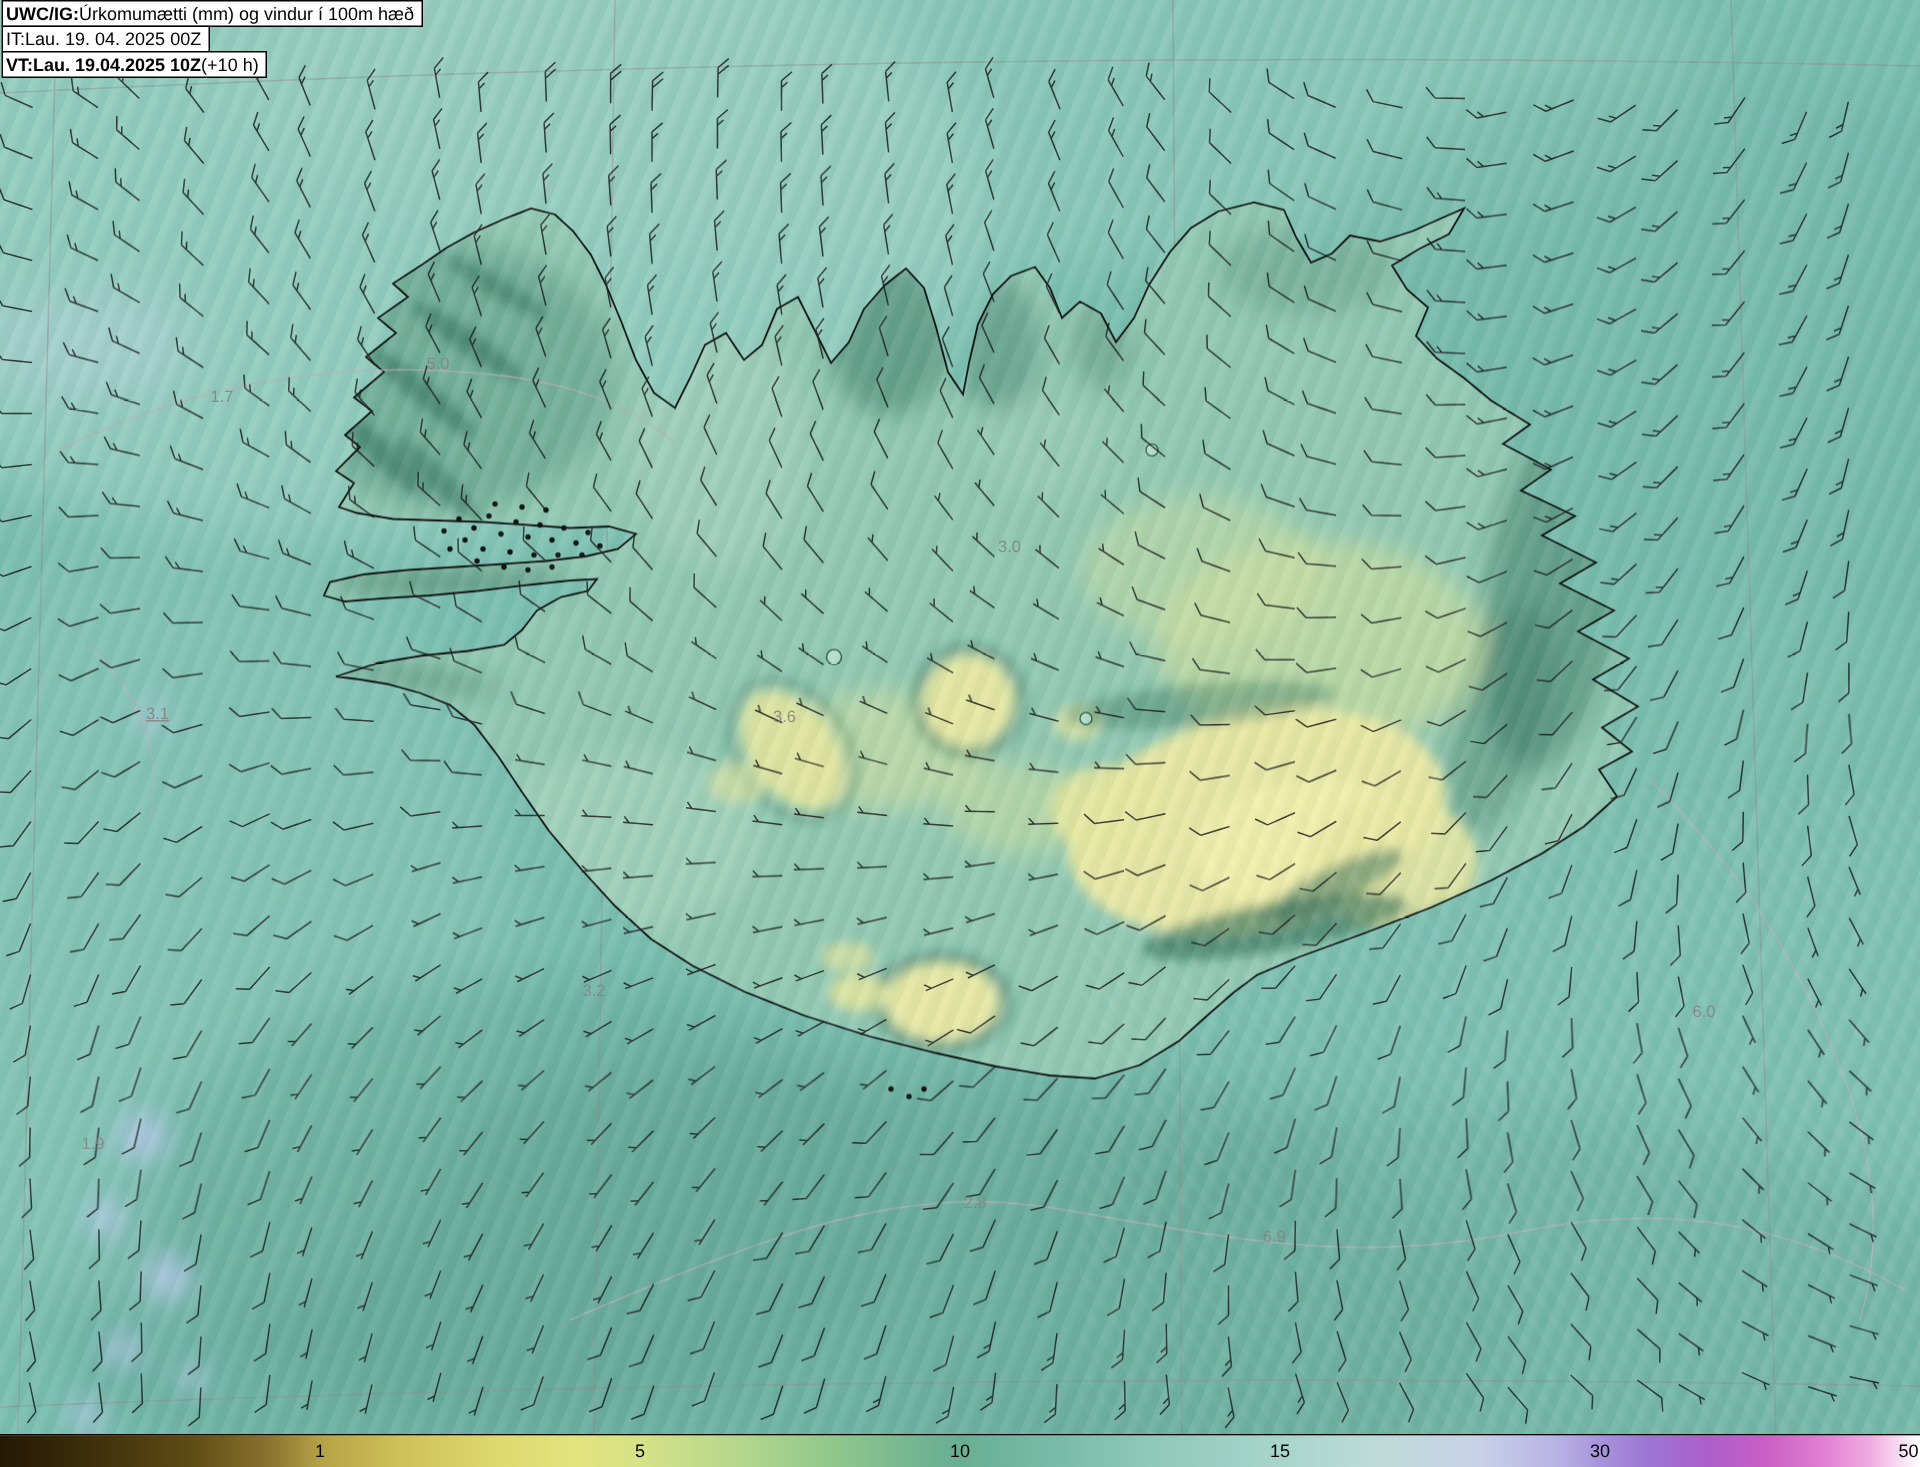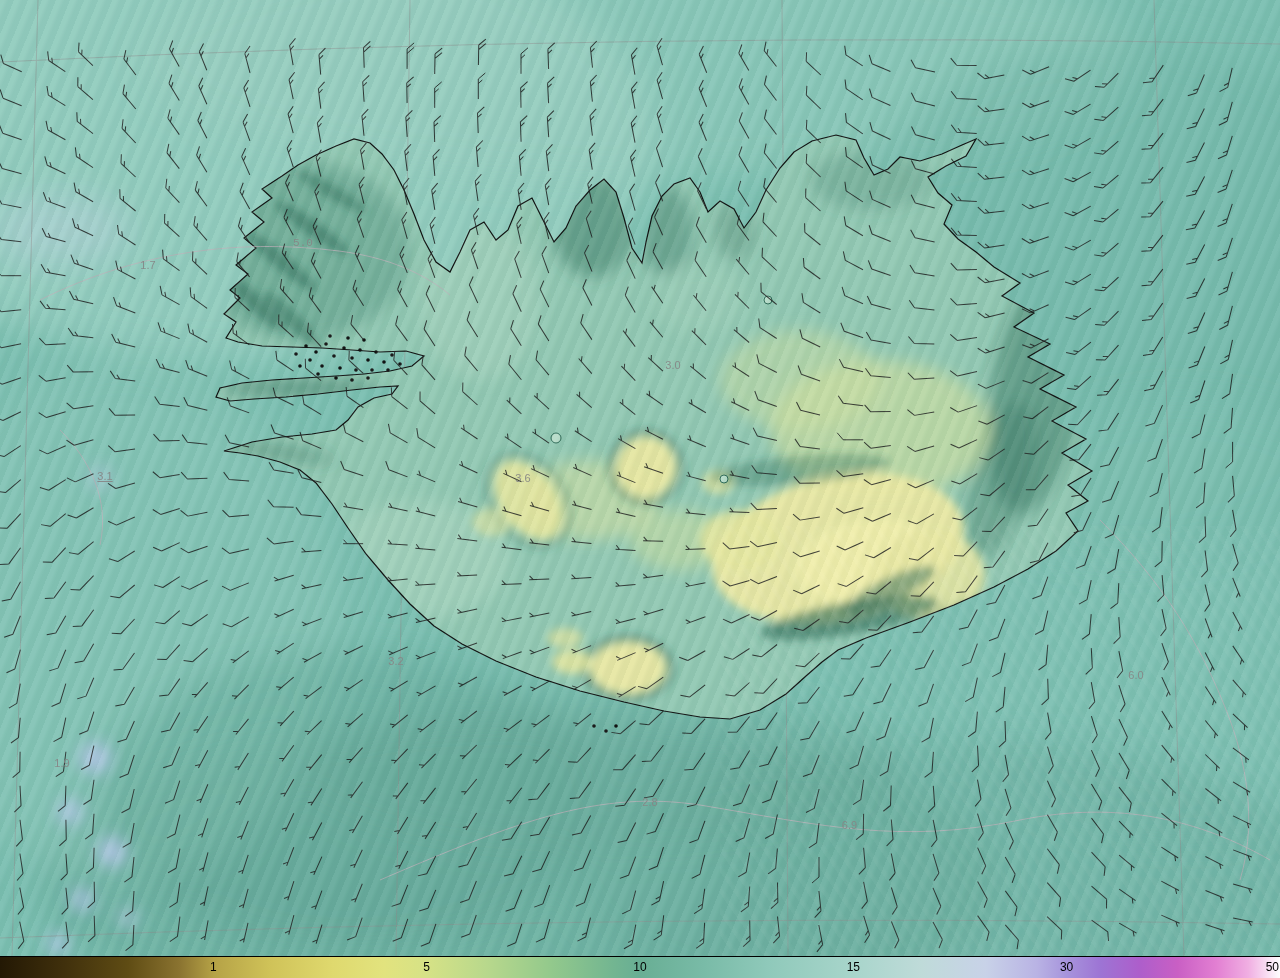--- a/index.html
+++ b/index.html
@@ -2747,31 +2747,46 @@
           <g transform="translate(1233.1 917.9) rotate(102)">
             <path d="M0 0L0 -20M0 -16L4 -19.5"></path>
           </g>
         </g>
     </svg>
 
     <div class="streaks"></div>
     <div class="streaks-br"></div>
     <div id="contour-labels">
         <span class="contour-label" style="left: 148px; top: 265px;">1.7</span>
-        <span class="contour-label" style="left: 303px; top: 243px; font-family: Liberation Mono, monospace;">5.0</span>
+        <span class="contour-label" style="left: 292px; top: 243px;">5.0</span>
         <span class="contour-label" style="left: 673px; top: 365px; text-align: right;">3.0</span>
         <span class="contour-label" style="left: 523px; top: 478px;">3.6</span>
         <span class="contour-label" style="left: 105px; top: 476px; text-decoration: underline;">3.1</span>
         <span class="contour-label" style="left: 396px; top: 661px;">3.2</span>
         <span class="contour-label" style="left: 62px; top: 763px;">1.9</span>
         <span class="contour-label" style="left: 650px; top: 802px;">2.8</span>
         <span class="contour-label" style="left: 826px; top: 825px; padding-left: 47px;">6.9</span>
         <span class="contour-label" style="left: 1136px; top: 675px;">6.0</span>
       </div>
 
+    <div class="header-box">
+      <div class="hline">
+        <b>UWC/IG:</b>
+        <span>Úrkomumætti (mm) og vindur í 100m hæð</span>
+      </div>
+      <div class="hline">
+        <span>IT:</span>
+        <span>Lau. 19. 04. 2025 00Z</span>
+      </div>
+      <div class="hline">
+        <b>VT:</b>
+        <b>Lau. 19.04.2025 10Z</b>
+        <span>(+10 h)</span>
+      </div>
+    </div>
   </div>
 
   <div class="colorbar">
     <div id="cb-gradient" style="background: linear-gradient(to right, rgb(35, 24, 4) 0%, rgb(64, 48, 12) 5%, rgb(95, 76, 20) 10%, rgb(138, 115, 48) 14%, rgb(181, 162, 70) 16.7%, rgb(207, 194, 88) 21%, rgb(223, 217, 110) 26%, rgb(226, 227, 126) 30%, rgb(214, 226, 134) 33.3%, rgb(184, 216, 140) 38%, rgb(147, 201, 140) 43%, rgb(114, 181, 145) 48%, rgb(104, 174, 148) 50%, rgb(121, 187, 167) 55%, rgb(143, 201, 186) 60%, rgb(168, 213, 203) 66.7%, rgb(191, 219, 217) 72%, rgb(200, 210, 232) 77%, rgb(185, 179, 228) 81%, rgb(167, 148, 220) 83.3%, rgb(157, 116, 212) 86%, rgb(173, 94, 203) 89%, rgb(201, 95, 196) 92%, rgb(226, 127, 210) 95%, rgb(240, 174, 226) 97.5%, rgb(254, 254, 254) 100%);"></div>
     <div id="cb-ticks">
         <span class="cb-tick" style="left: 16.67%;">1</span>
         <span class="cb-tick" style="left: 33.33%;">5</span>
         <span class="cb-tick" style="left: 50%;">10</span>
         <span class="cb-tick" style="left: 66.67%;">15</span>
         <span class="cb-tick" style="left: 83.33%;">30</span>

